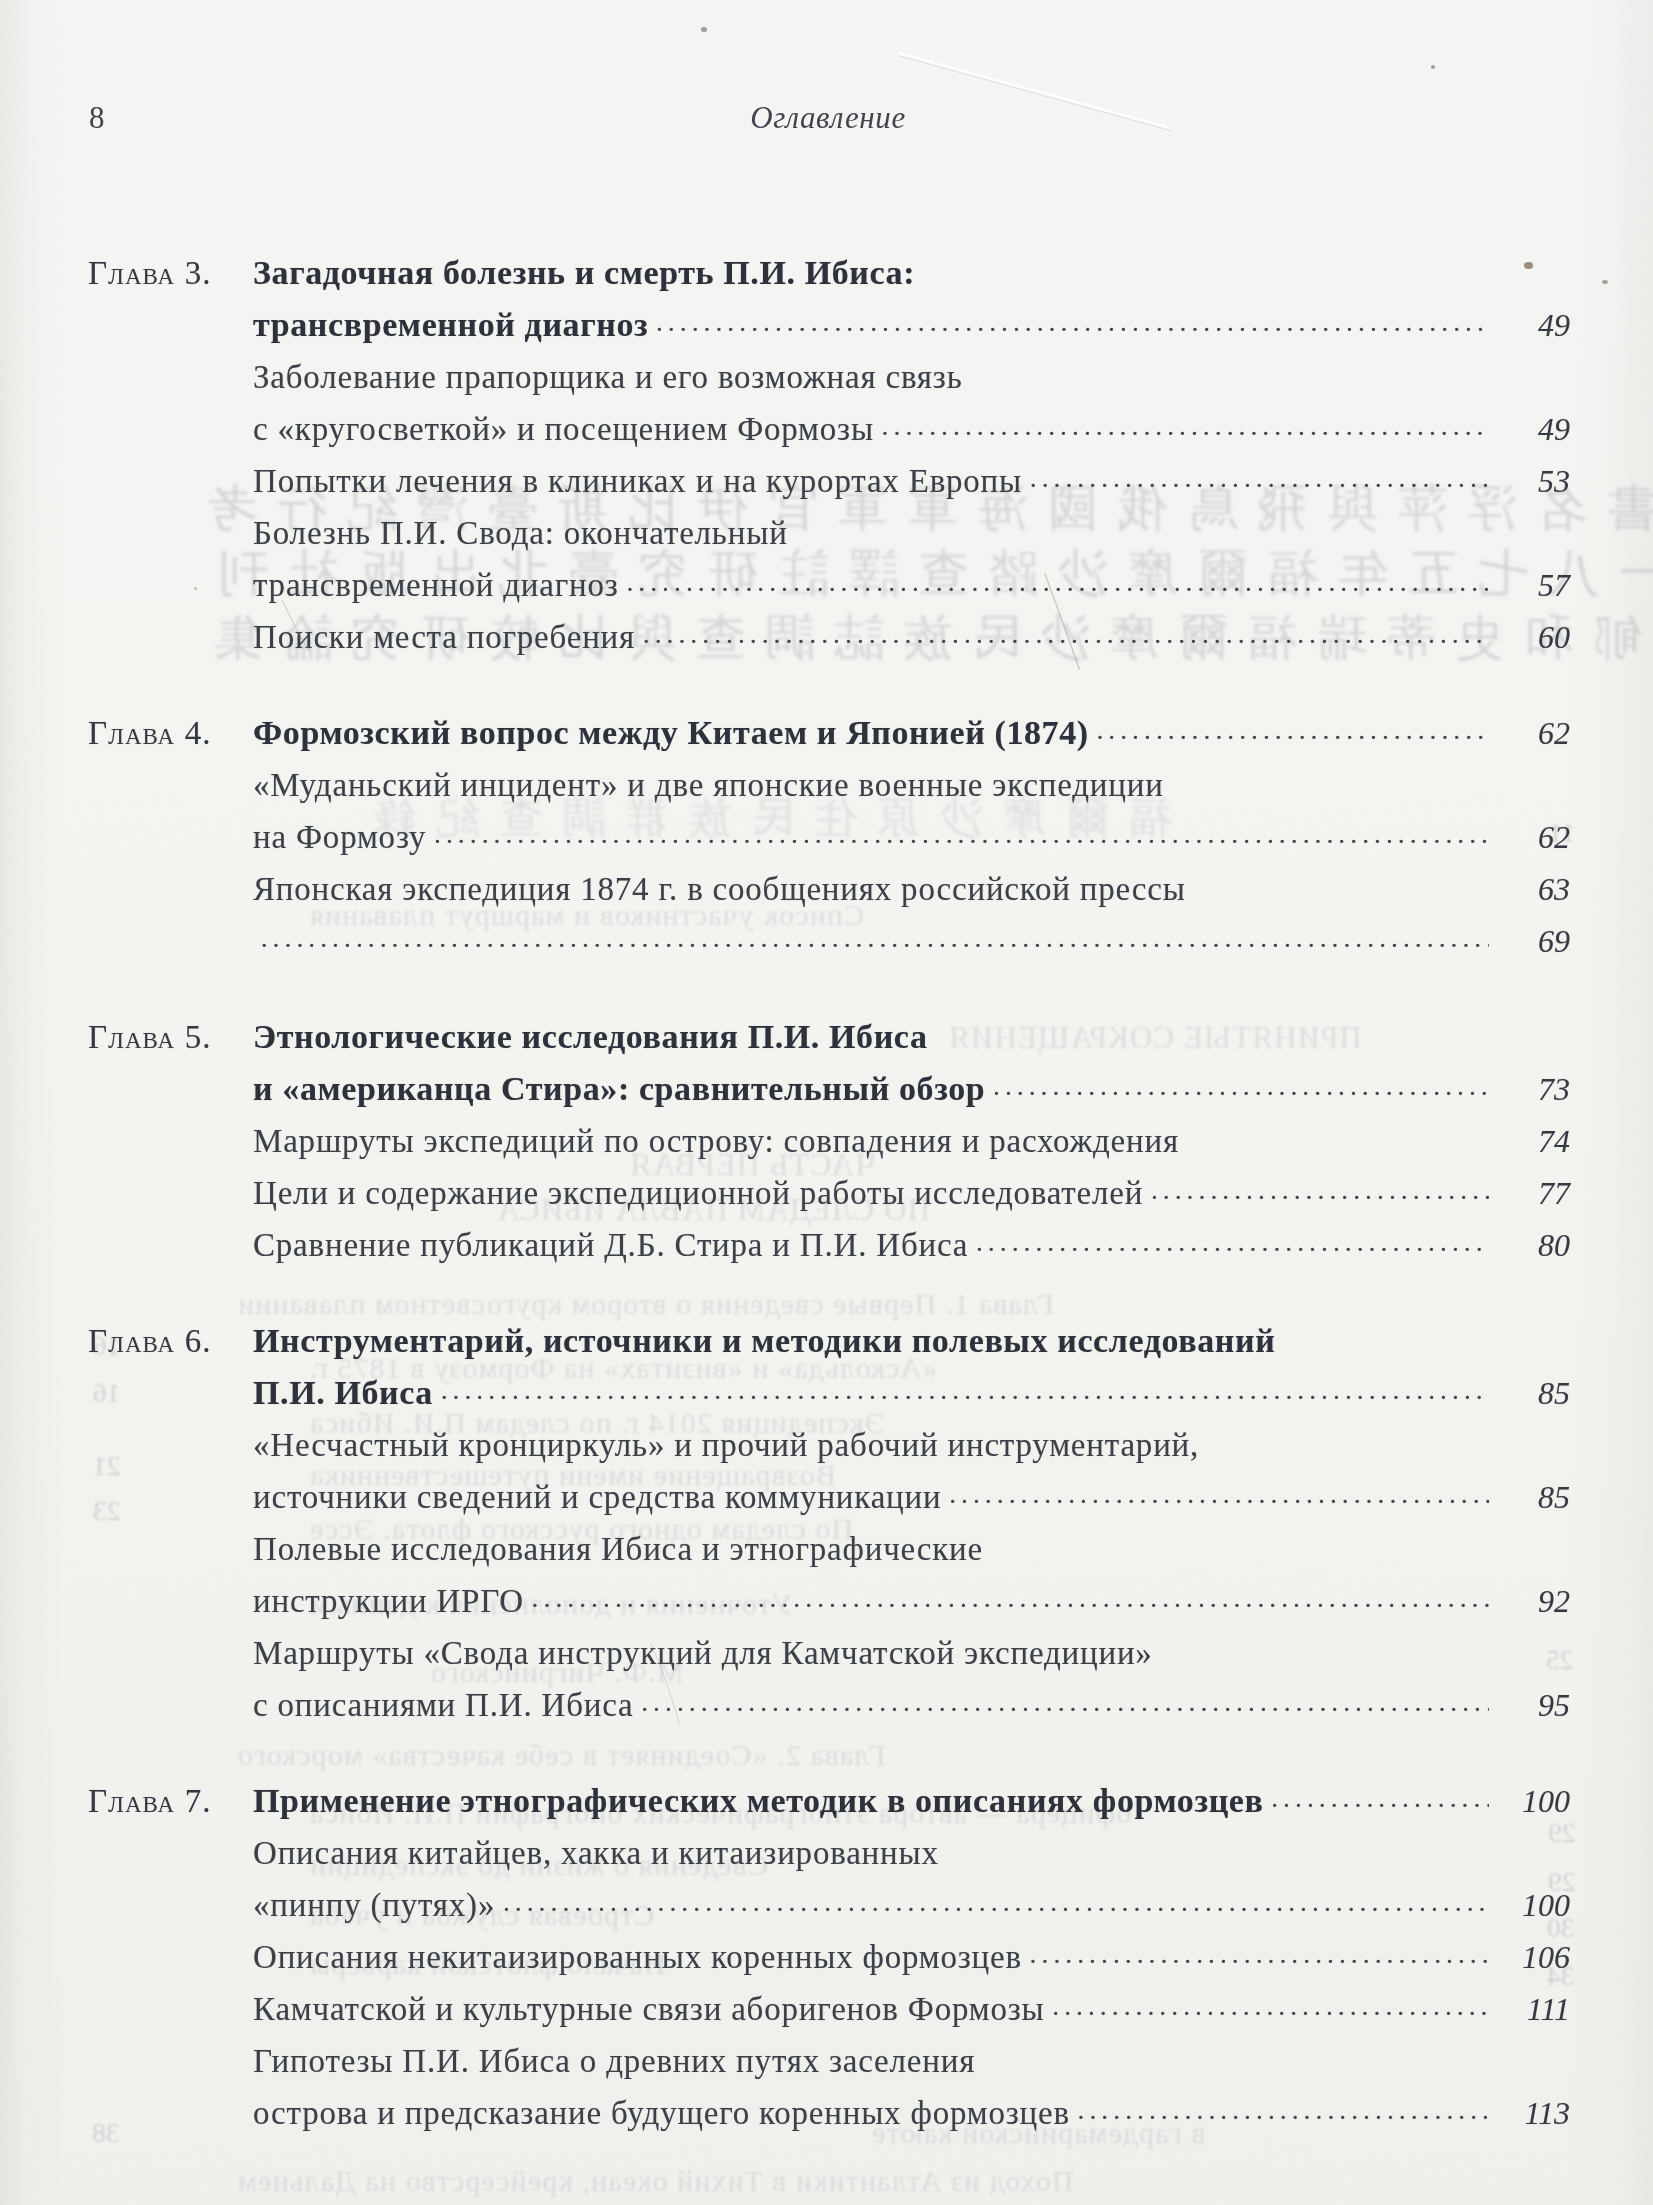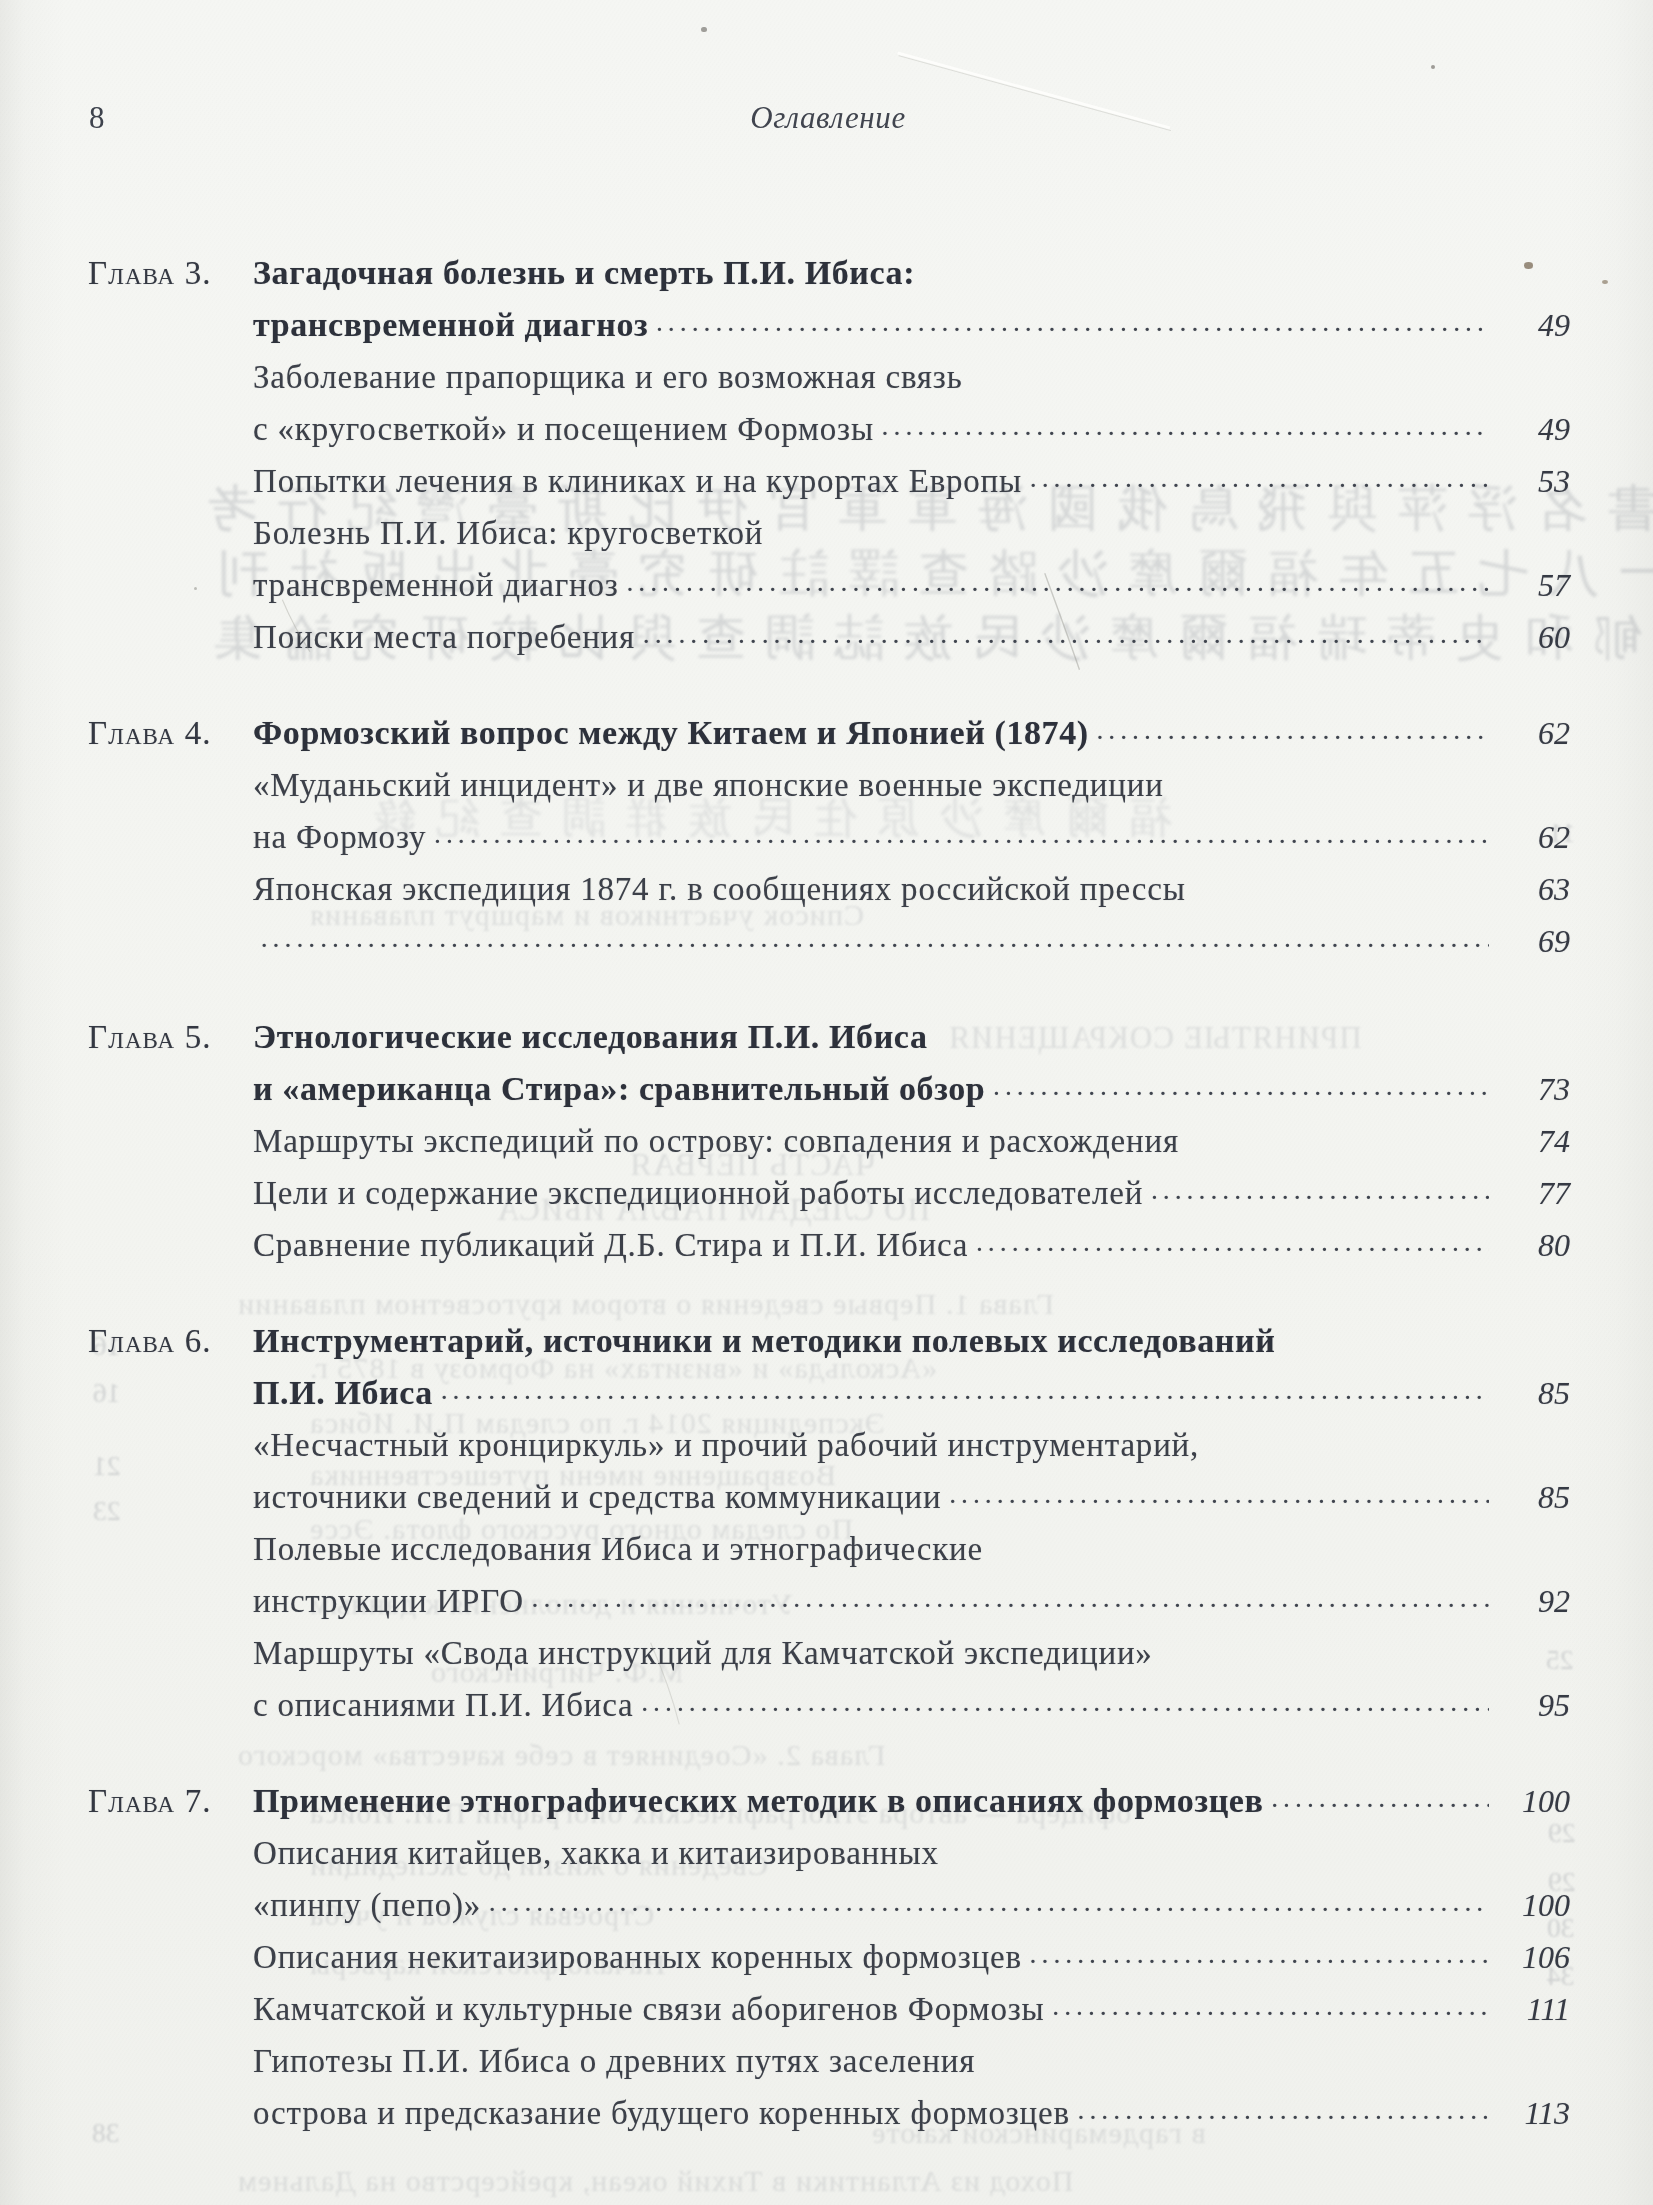--- a/index.html
+++ b/index.html
@@ -110,21 +110,21 @@
         <span class="pg">49</span>
       </div>
       <div class="row">
         <span class="lbl"></span>
         <span class="txt">Попытки лечения в клиниках и на курортах Европы</span>
         <span class="fill dots"></span>
         <span class="pg">53</span>
       </div>
       <div class="row">
         <span class="lbl"></span>
-        <span class="txt">Болезнь П.И. Ибиса: кругосветкой</span>
+        <span class="txt">Болезнь П.И. Свода: окончательный</span>
       </div>
       <div class="row">
         <span class="lbl"></span>
         <span class="txt">трансвременной диагноз</span>
         <span class="fill dots"></span>
         <span class="pg">57</span>
       </div>
       <div class="row">
         <span class="lbl"></span>
         <span class="txt">Поиски места погребения</span>
@@ -231,21 +231,21 @@
         <span class="txt bold">Применение этнографических методик в описаниях формозцев</span>
         <span class="fill dots"></span>
         <span class="pg">100</span>
       </div>
       <div class="row">
         <span class="lbl"></span>
         <span class="txt">Описания китайцев, хакка и китаизированных</span>
       </div>
       <div class="row">
         <span class="lbl"></span>
-        <span class="txt">«пинпу (пепо)»</span>
+        <span class="txt">«пинпу (путях)»</span>
         <span class="fill dots"></span>
         <span class="pg">100</span>
       </div>
       <div class="row">
         <span class="lbl"></span>
         <span class="txt">Описания некитаизированных коренных формозцев</span>
         <span class="fill dots"></span>
         <span class="pg">106</span>
       </div>
       <div class="row">

